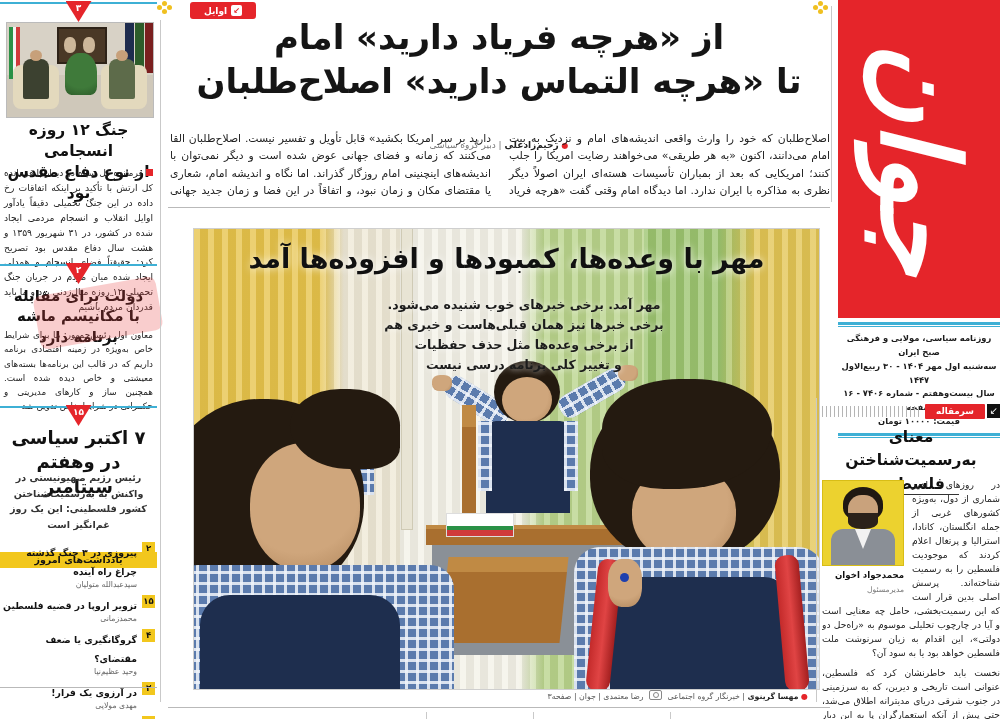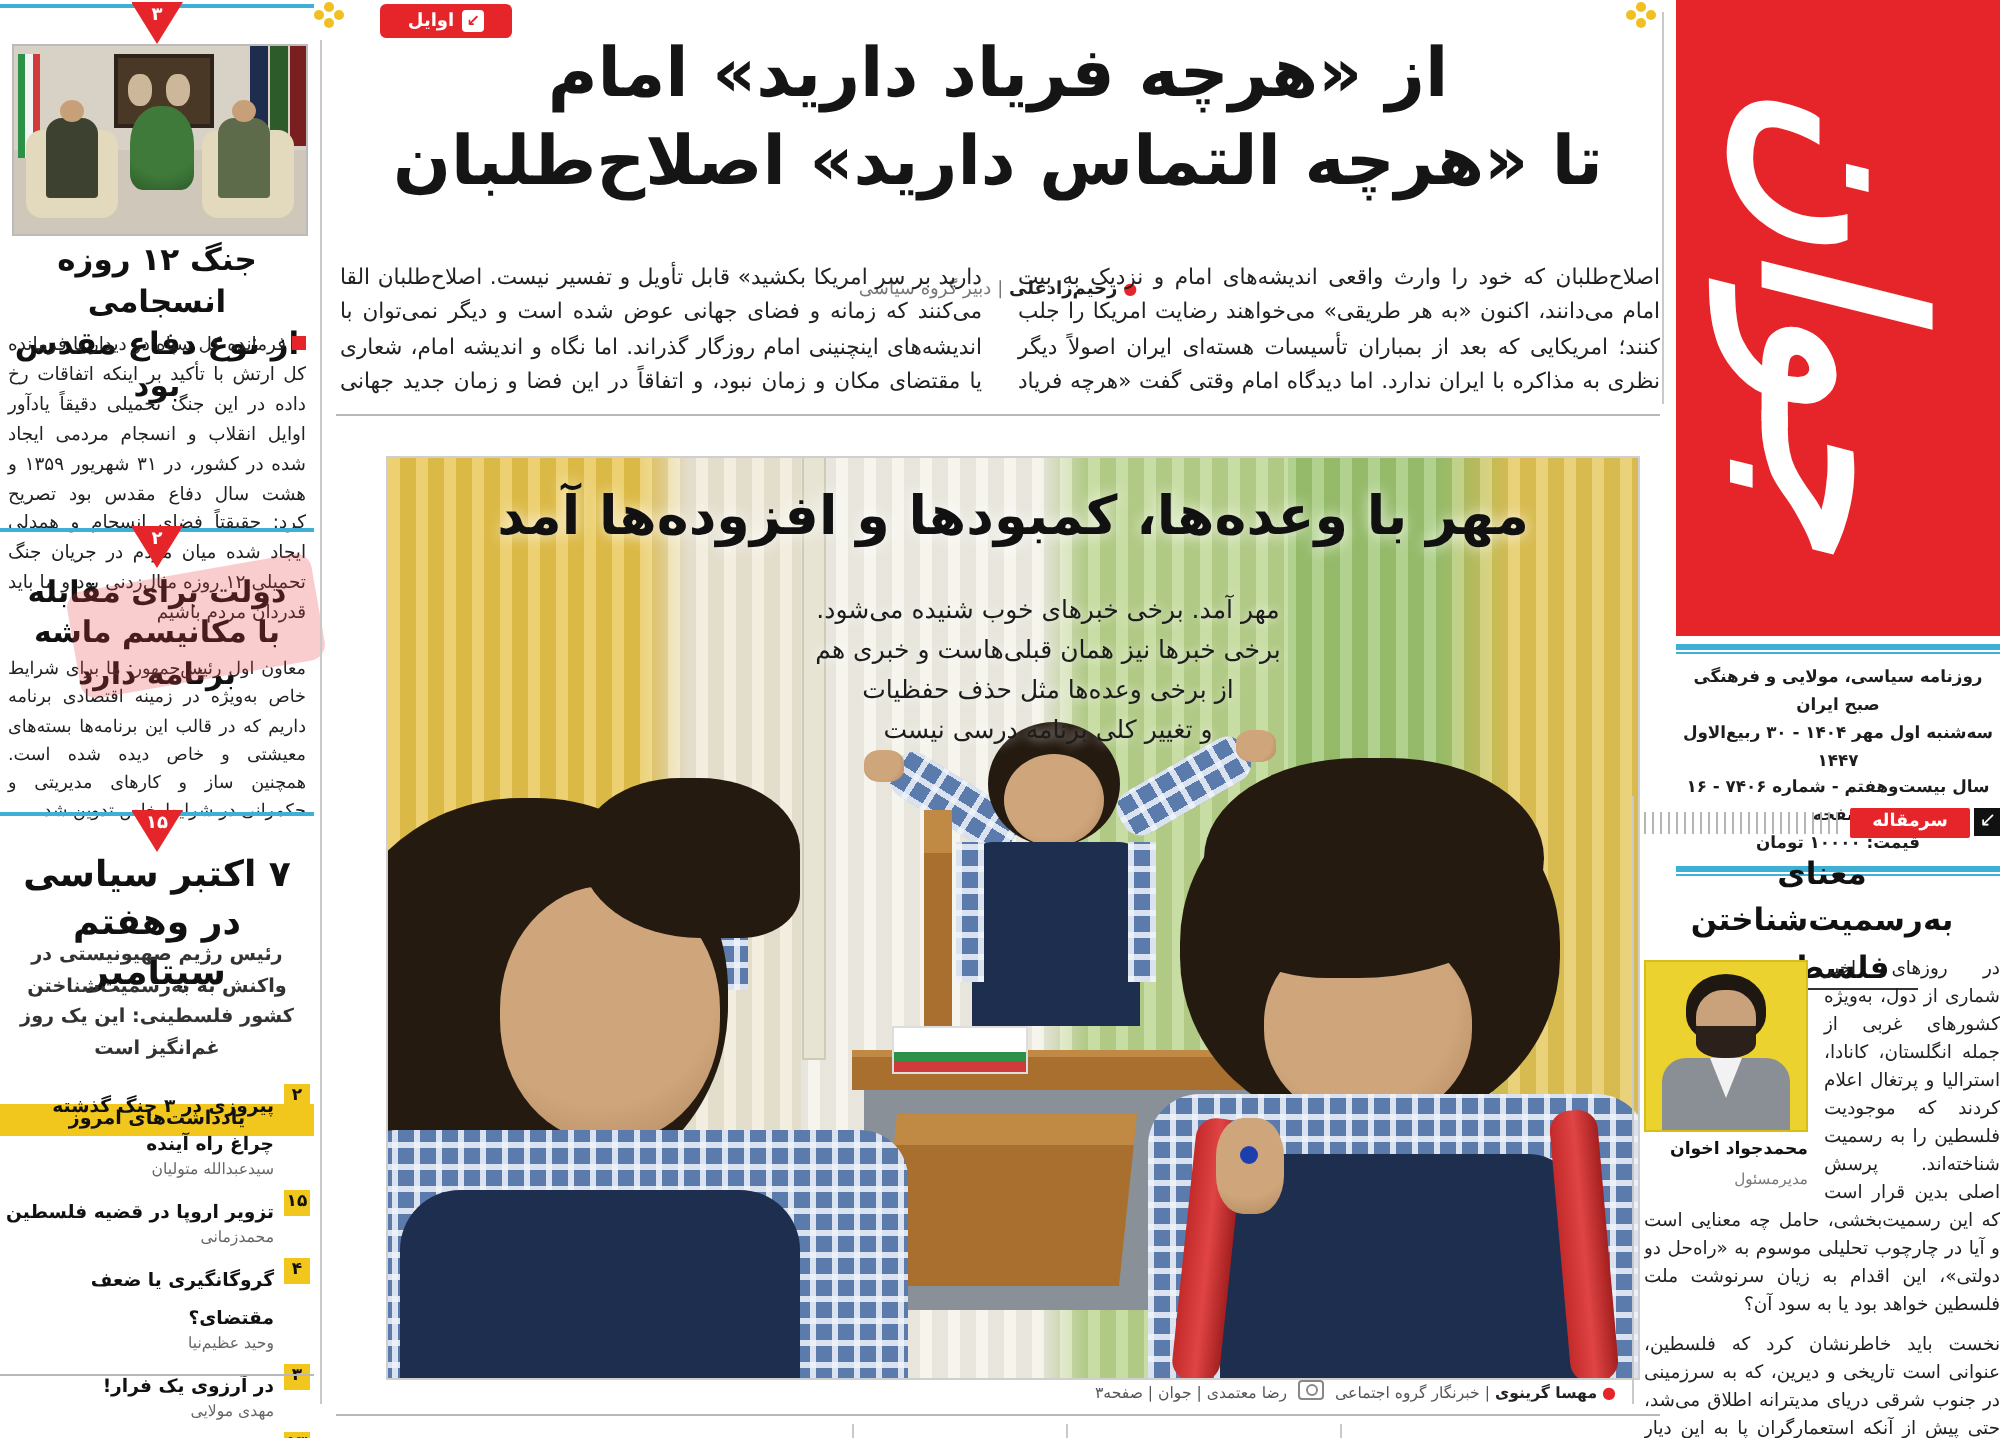--- a/index.html
+++ b/index.html
@@ -55,21 +55,21 @@
   .reddot{color:#e5252a;font-size:8px;}
   .intro{position:absolute;left:170px;top:130px;width:660px;height:72px;overflow:hidden;
          column-count:2;column-gap:18px;font-size:10.8px;line-height:1.6;color:#222;text-align:justify;}
   
   .bigphoto{position:absolute;left:193px;top:228px;width:625px;height:460px;overflow:hidden;border:1px solid #cfcfcf;
     background:linear-gradient(90deg,#e7c34a 0 20%,#efe9d6 24% 33%,#f4f2e8 33% 52%,#b9d48b 56% 72%,#9cc46f 72% 84%,#e3c554 90% 100%);}
   .curtainfold{position:absolute;inset:0;background:repeating-linear-gradient(90deg,rgba(255,255,255,.22) 0 6px,rgba(0,0,0,.05) 6px 14px);}
   .windowbar{position:absolute;left:208px;top:0;width:10px;height:300px;background:#e8e4d4;box-shadow:0 0 0 1px #cfcab5;}
   .ph-head{position:absolute;left:0;top:14px;width:100%;text-align:center;font-size:27px;font-weight:bold;color:#111;
            text-shadow:0 0 8px rgba(255,255,255,.9);}
-  .ph-kick{position:absolute;left:120px;top:66px;width:420px;text-align:center;font-size:12.5px;font-weight:normal;
+  .ph-kick{position:absolute;left:120px;top:66px;width:420px;text-align:center;font-size:12.5px;font-weight:bold;
            color:#1c1c1c;line-height:1.6;white-space:pre-line;text-shadow:0 0 6px rgba(255,255,255,.85);}
   .hair{position:absolute;background:#241a10;border-radius:50%;}
   .face{position:absolute;background:radial-gradient(circle at 45% 40%,#cfa67c 0 60%,#b0865c 100%);border-radius:50%;}
   .plaid{background-color:#5b7bad;background-image:
      repeating-linear-gradient(0deg,rgba(240,244,250,.85) 0 3px,transparent 3px 11px),
      repeating-linear-gradient(90deg,rgba(240,244,250,.85) 0 3px,transparent 3px 11px);}
   .vest{position:absolute;background:#1e2e4e;border-radius:10px 10px 0 0;}
   .strap{position:absolute;width:24px;background:linear-gradient(90deg,#c32a2a,#e04444 50%,#a31f1f);border-radius:10px;}
   .deskwood{position:absolute;background:linear-gradient(180deg,#c08a44 0 18%,#a96f2f 18% 100%);}
   .flagcard{position:absolute;left:252px;top:284px;width:66px;height:22px;background:#fff;border:1px solid #ddd;

